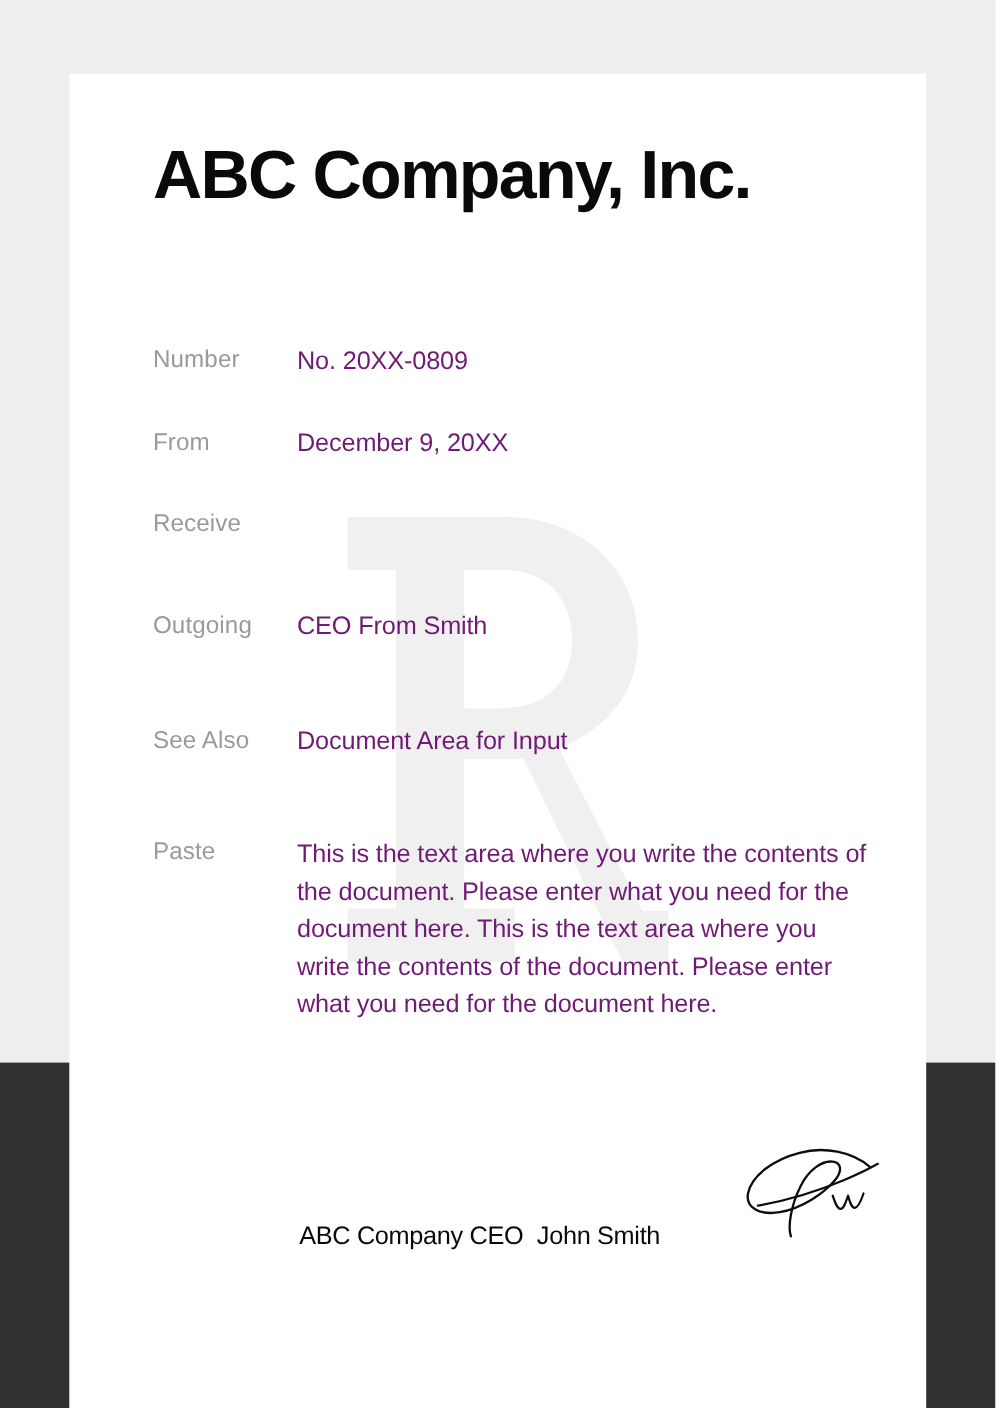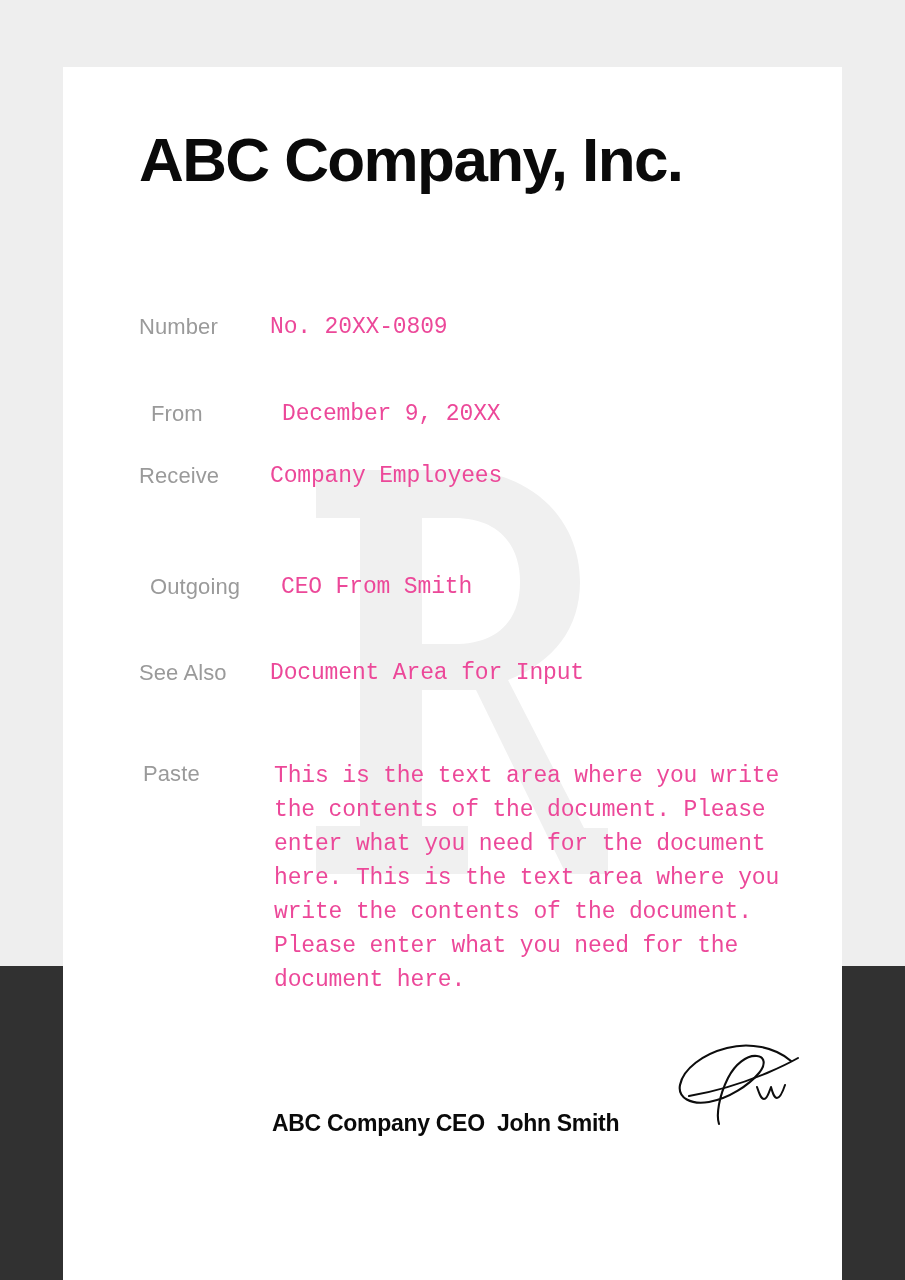--- a/index.html
+++ b/index.html
@@ -84,67 +84,65 @@
     white-space: nowrap;
   }
 
   
   .field-row {
     position: absolute;
     left: 76px;
     width: 660px;
     display: flex;
     align-items: flex-start;
-    justify-content: flex-end;
   }
   .field-label {
     width: 131px;
     flex: 0 0 131px;
     font-size: 22px;
     font-weight: 300;
     color: #9a9a9a;
     letter-spacing: 0.1px;
     line-height: 1.35;
   }
   .field-value {
     flex: 1 1 auto;
     font-size: 23px;
     font-weight: 400;
-    color: #ec4899;
+    color: #701a75;
     letter-spacing: -0.15px;
     line-height: 1.35;
-    font-family: Liberation Mono, monospace;
   }
   .field-value.body-text {
     font-size: 23px;
     line-height: 34px;
     max-width: 525px;
   }
 
   #row-number   { top: 245px; }
-  #row-from     { top: 332px; margin-left: 12px; }
+  #row-from     { top: 320px; }
   #row-receive  { top: 394px; }
-  #row-outgoing { top: 505px; margin-left: 11px; }
+  #row-outgoing { top: 486px; }
   #row-see-also { top: 591px; }
   #row-paste    { top: 692px; }
 
   
   #signature-block {
     position: absolute;
     left: 0;
     top: 975px;
     width: 779px;
     height: 110px;
   }
   #signature-name {
     position: absolute;
     left: 209px;
     top: 68px;
     font-size: 23px;
-    font-weight: 700;
+    font-weight: 400;
     letter-spacing: -0.3px;
     color: #0a0a0a;
     white-space: pre;
   }
   #signature-mark {
     position: absolute;
     left: 608px;
     top: -9px;
     width: 132px;
     height: 95px;
@@ -183,21 +181,20 @@
       <div class="field-value">No. 20XX-0809</div>
     </div>
 
     <div class="field-row" id="row-from">
       <div class="field-label">From</div>
       <div class="field-value">December 9, 20XX</div>
     </div>
 
     <div class="field-row" id="row-receive">
       <div class="field-label">Receive</div>
-      <div class="field-value">Company Employees</div>
     </div>
 
     <div class="field-row" id="row-outgoing">
       <div class="field-label">Outgoing</div>
       <div class="field-value">CEO From Smith</div>
     </div>
 
     <div class="field-row" id="row-see-also">
       <div class="field-label">See Also</div>
       <div class="field-value">Document Area for Input</div>

